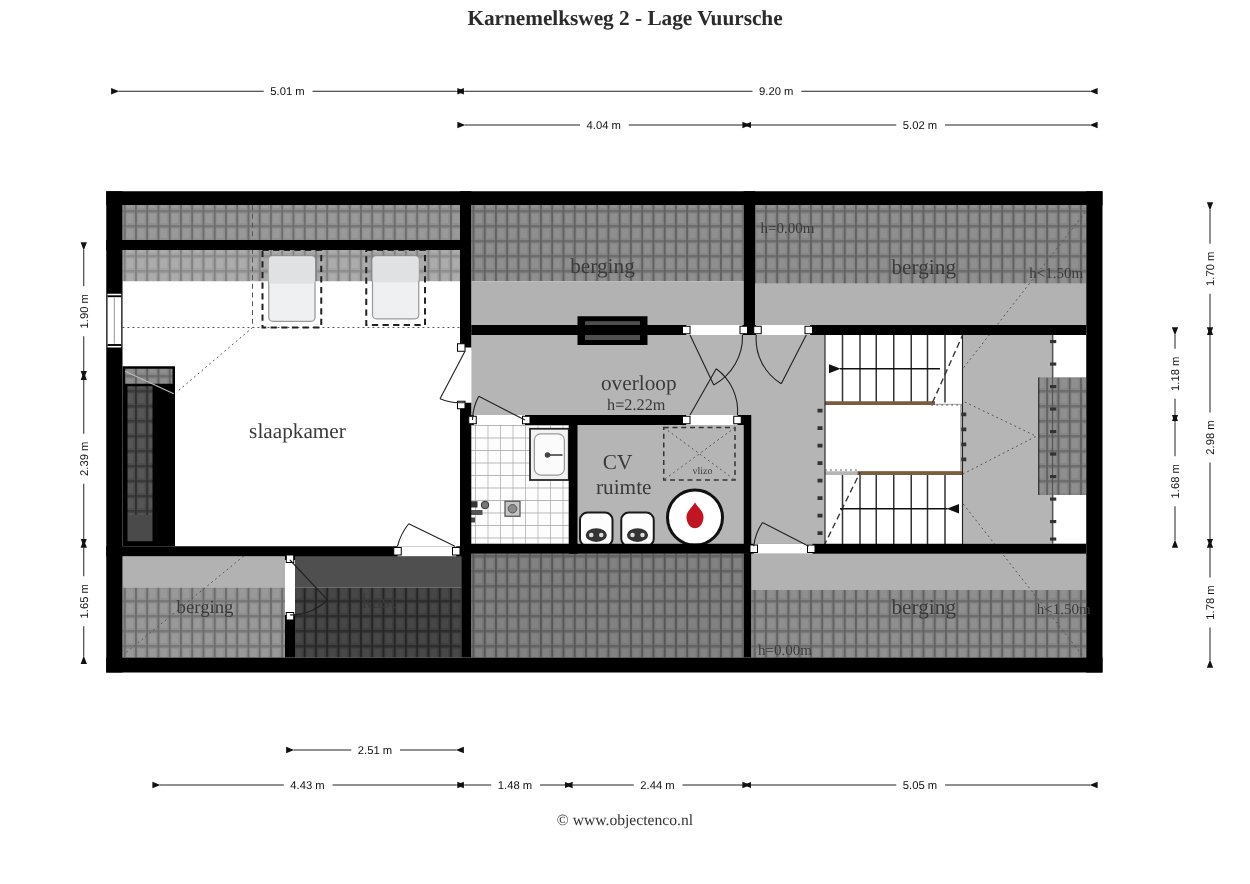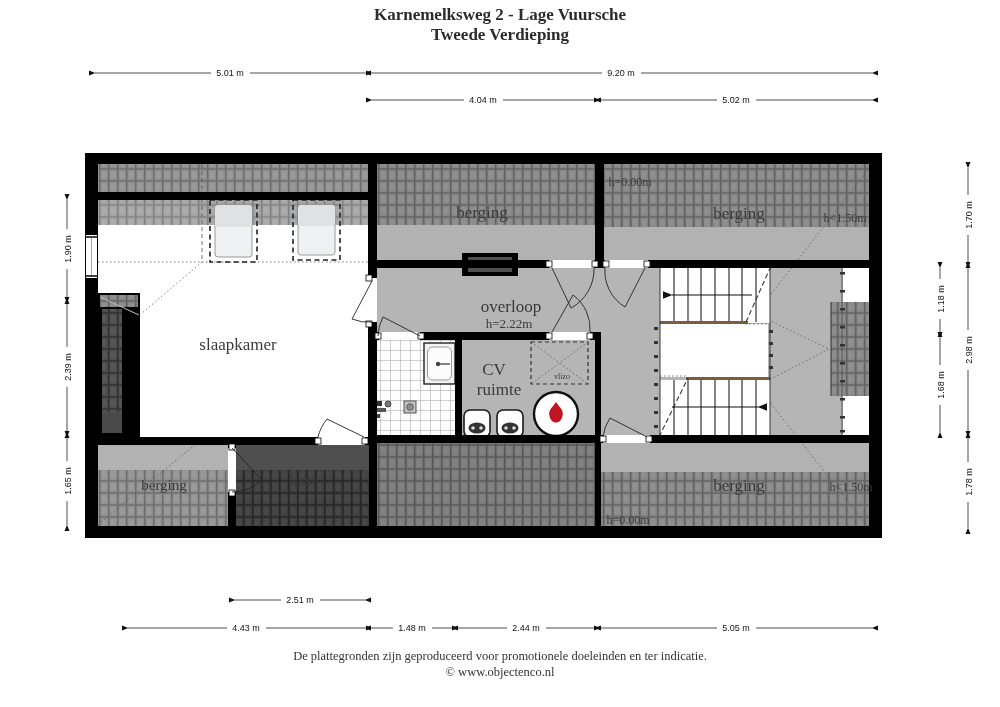--- a/index.html
+++ b/index.html
@@ -22,21 +22,20 @@
   .door{stroke:#222;stroke-width:0.9;fill:none;}
   .hinge{fill:#fff;stroke:#000;stroke-width:0.8;}
 </style>
 </head>
 <body>
 
 <div class="stage">
 
   <div class="title">
     <div>Karnemelksweg 2 - Lage Vuursche</div>
-    <div>Tweede Verdieping</div>
   </div>
 
   <svg width="1000" height="707" viewBox="0 0 1000 707">
     <defs>
       <pattern id="tMid" width="9" height="12" patternUnits="userSpaceOnUse">
         <rect width="9" height="12" fill="#8f8f8f"></rect>
           <rect width="9" height="2" fill="#787878"></rect>
         <rect width="1.5" height="12" fill="#6d6d6d"></rect>
           <rect x="2.5" y="3" width="5" height="7.5" fill="#999"></rect>
       </pattern>
@@ -425,17 +424,16 @@
         </g>
       <line class="dimline" x1="968" y1="437" x2="968" y2="528" marker-start="url(#arr)" marker-end="url(#arr)"></line>
       <g transform="translate(968,482) rotate(-90)">
           <rect x="-20" y="-6" width="40" height="12" fill="#fff"></rect>
         <text class="dim" text-anchor="middle" y="3.5">1.78 m</text>
         </g>
     </g>
   </svg>
 
   <div class="footer">
-    <div>De plattegronden zijn geproduceerd voor promotionele doeleinden en ter indicatie.</div>
     <div>© www.objectenco.nl</div>
   </div>
 
 </div>
 
 </body></html>

